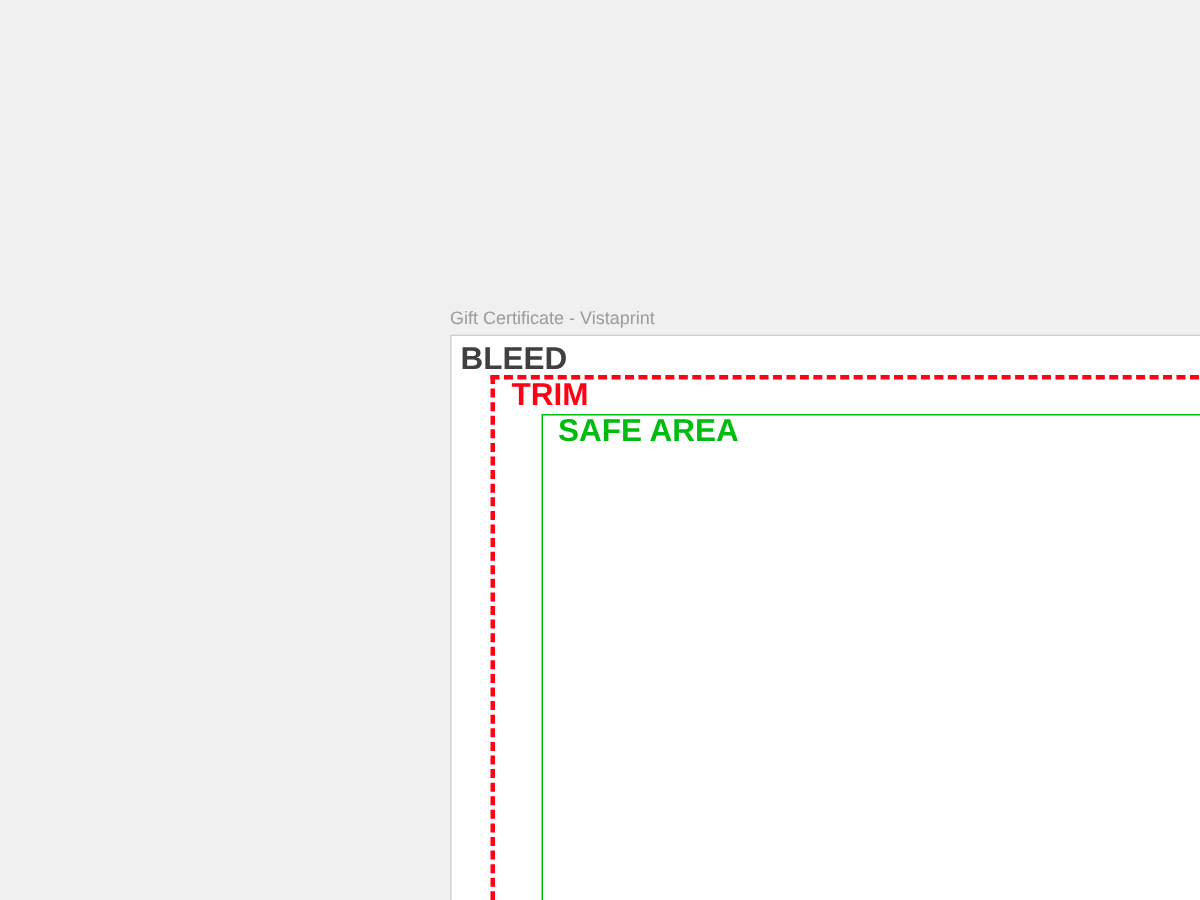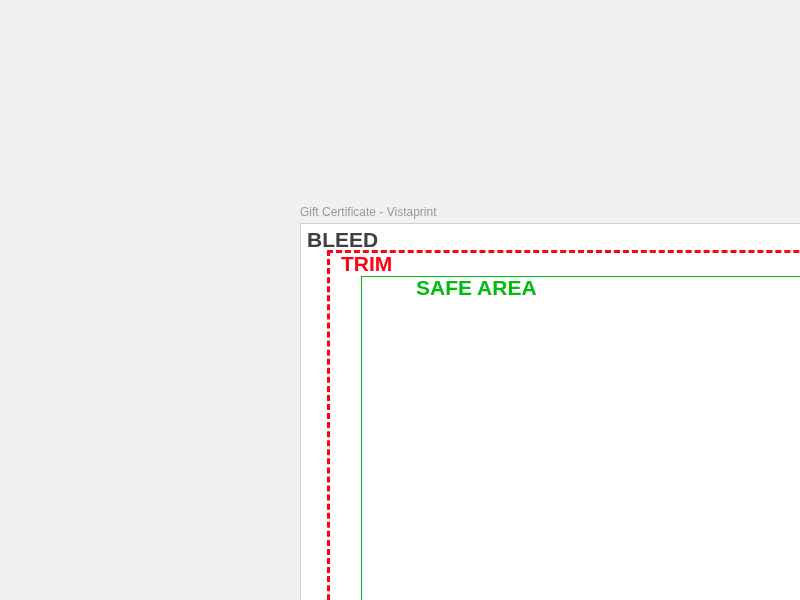--- a/index.html
+++ b/index.html
@@ -34,21 +34,21 @@
   }
   .label {
     position: absolute;
     font-weight: 700;
     font-size: 21px;
     line-height: 1;
     white-space: nowrap;
   }
   .bleed-label { color: #404040; left: 6px; top: 5px; }
   .trim-label  { left: 40px; top: 29px; }
-  .safe-label  { left: 71px; top: 53px; margin-left: 44px; }
+  .safe-label  { left: 71px; top: 53px; }
 
   .trim-box, .safe-box {
     position: absolute;
     box-sizing: border-box;
   }
   .trim-box {
     left: 26px;
     top: 26px;
     right: -50px;   
     bottom: -50px;  

